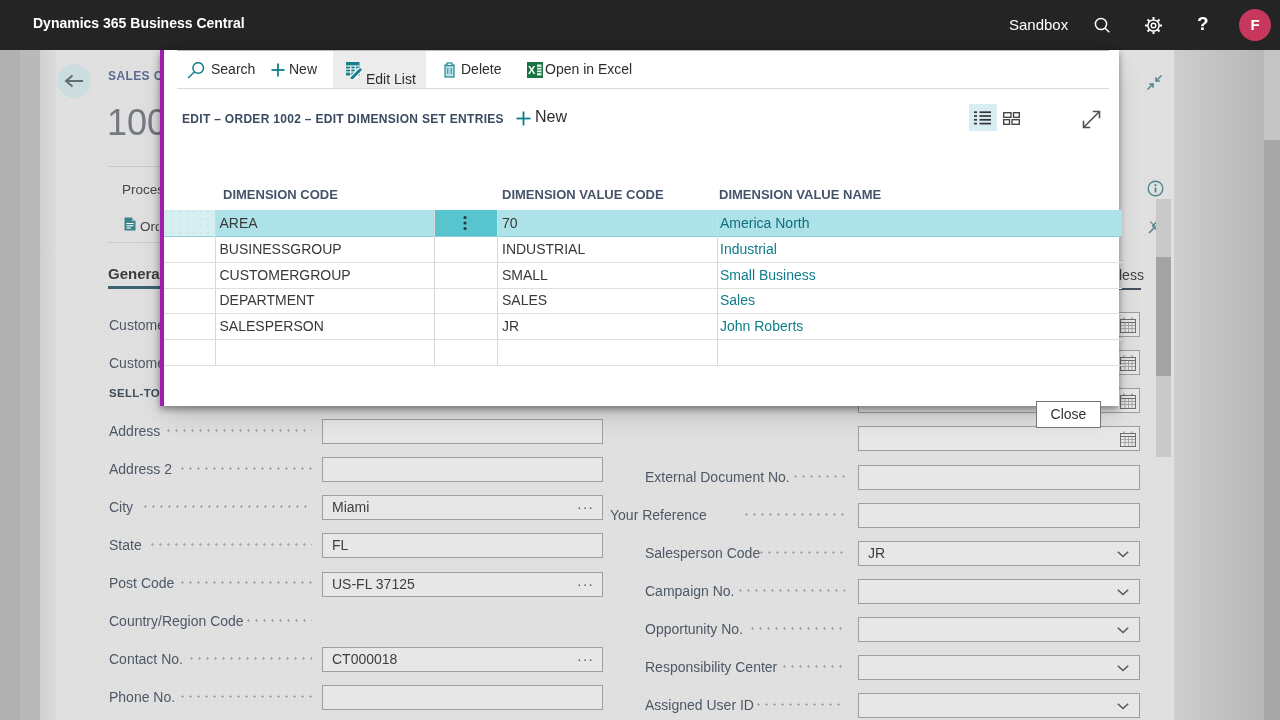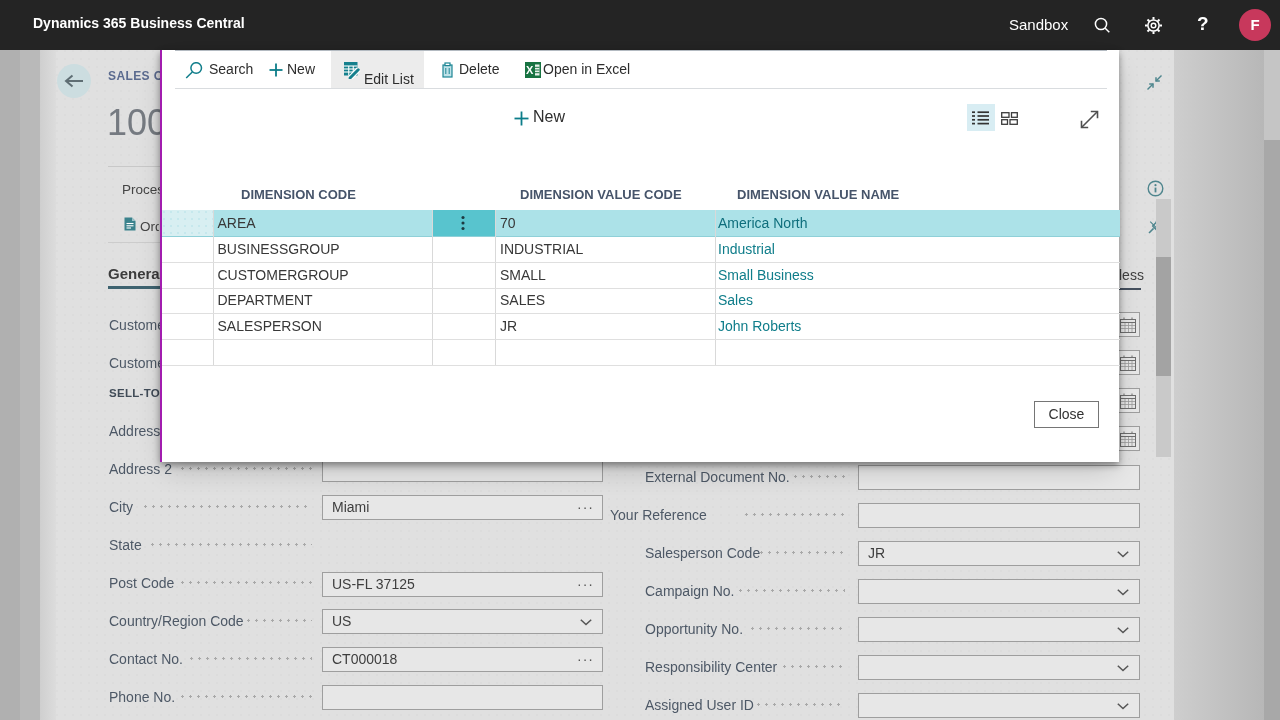--- a/index.html
+++ b/index.html
@@ -7,21 +7,21 @@
   body { font-family:"Liberation Sans", sans-serif; background:#e0e0e0; }
   .abs { position:absolute; }
   #root { position:relative; width:1280px; height:720px; overflow:hidden; }
   .lbl { font-size:14px; color:#4d5866; height:18px; line-height:18px; white-space:nowrap; }
   .dots { height:3px; background-image:radial-gradient(circle at 1.5px 1.5px,#a8a8a8 1.15px,rgba(0,0,0,0) 1.3px); background-size:8px 3px; background-repeat:repeat-x; }
   .inp { height:25px; background:#e7e7e7; border:1px solid #9e9e9e; font-size:14px; color:#3e3e3e; line-height:23px; padding-left:9px; white-space:nowrap; }
   .ell { position:absolute; right:8px; top:0; line-height:22px; font-size:14px; color:#565656; letter-spacing:1px; }
   .chev { position:absolute; right:10px; top:9px; }
   .tcell { position:absolute; font-size:14px; color:#383838; height:18px; line-height:18px; white-space:nowrap; }
   .tlink { color:#0f7d8a; }
-  .hcell { position:absolute; font-size:13px; font-weight:700; color:#46546a; letter-spacing:0px; white-space:nowrap; line-height:15px;margin-left:20px; }
+  .hcell { position:absolute; font-size:13px; font-weight:700; color:#46546a; letter-spacing:0px; white-space:nowrap; line-height:15px; }
   .rowline { position:absolute; left:0; width:958px; height:1px; background:#dfdfdf; }
   .vline { position:absolute; top:159.5px; width:1px; height:156px; background:#d9d9d9; }
   .tb-txt { position:absolute; top:10.5px; font-size:14px; color:#2d2d2d; height:17px; line-height:17px; }
 </style>
 </head>
 <body>
 <div id="root">
 
   <div class="abs" style="left:0;top:50px;width:20px;height:670px;background:#b0b0b0;"></div>
   <div class="abs" style="left:20px;top:50px;width:20px;height:670px;background:#b9b9b9;"></div>
@@ -147,26 +147,22 @@
   <div class="lbl abs" style="left:109px;top:612px;">Country/Region Code</div>
   <div class="dots abs" style="left:247px;top:619px;width:65px;"></div>
   <div class="lbl abs" style="left:109px;top:650px;">Contact No.</div>
   <div class="dots abs" style="left:190px;top:657px;width:122px;"></div>
   <div class="lbl abs" style="left:109px;top:688px;">Phone No.</div>
   <div class="dots abs" style="left:181px;top:695px;width:131px;"></div>
 
   <div class="inp abs" style="left:322px;top:418.5px;width:281px;"></div>
   <div class="inp abs" style="left:322px;top:456.5px;width:281px;"></div>
   <div class="inp abs" style="left:322px;top:494.5px;width:281px;">Miami<span class="ell">···</span></div>
+  <div class="inp abs" style="left:322px;top:532.5px;width:281px;">FL</div>
   <div class="inp abs" style="left:322px;top:572px;width:281px;">US-FL 37125<span class="ell">···</span></div>
-  <div class="inp abs" style="left:322px;top:608.5px;width:281px;">US
-    <svg class="chev" width="12" height="7" viewBox="0 0 12 7">
-        <polyline points="0.8,0.8 6,5.6 11.2,0.8" fill="none" stroke="#555" stroke-width="1.5"></polyline>
-      </svg>
-  </div>
   <div class="inp abs" style="left:322px;top:646.5px;width:281px;">CT000018<span class="ell">···</span></div>
   <div class="inp abs" style="left:322px;top:684.5px;width:281px;"></div>
 
   <div class="lbl abs" style="left:645px;top:468px;">External Document No.</div>
   <div class="dots abs" style="left:794px;top:475px;width:51px;"></div>
   <div class="lbl abs" style="left:610px;top:506px;">Your Reference</div>
   <div class="dots abs" style="left:745px;top:513px;width:100px;"></div>
   <div class="lbl abs" style="left:645px;top:544px;">Salesperson Code</div>
   <div class="dots abs" style="left:760px;top:551px;width:85px;"></div>
   <div class="lbl abs" style="left:645px;top:582px;">Campaign No.</div>
@@ -223,21 +219,21 @@
         <line x1="15.4" y1="9.5" x2="18" y2="9.5"></line>
       <line x1="3.5" y1="3.5" x2="5.3" y2="5.3"></line>
         <line x1="13.7" y1="13.7" x2="15.5" y2="15.5"></line>
       <line x1="3.5" y1="15.5" x2="5.3" y2="13.7"></line>
         <line x1="13.7" y1="5.3" x2="15.5" y2="3.5"></line>
     </g>
   </svg>
   <div class="abs" style="left:1197px;top:13px;font-size:19px;font-weight:700;color:#ffffff;">?</div>
   <div class="abs" style="left:1239px;top:9px;width:32px;height:32px;border-radius:50%;background:#c8385c;text-align:center;line-height:32px;font-size:15px;font-weight:600;color:#fff;">F</div>
 
-  <div class="abs" style="left:160px;top:50px;width:959px;height:412px;background:#ffffff;border-left:2px solid #a21caf;box-shadow:0 3px 7px rgba(0,0,0,0.40),0 12px 26px -6px rgba(0,0,0,0.20);">
+  <div class="abs" style="left:160px;top:50px;width:959px;height:356px;background:#ffffff;border-left:4px solid #a21caf;box-shadow:0 3px 7px rgba(0,0,0,0.40),0 12px 26px -6px rgba(0,0,0,0.20);">
 
     <div class="abs" style="left:169px;top:0;width:93px;height:38px;background:#ececec;"></div>
     <div class="abs" style="left:13px;top:0;width:932px;height:1px;background:#b3bac1;"></div>
     <div class="abs" style="left:13px;top:37.5px;width:932px;height:1px;background:#d9dcdf;"></div>
     <svg class="abs" style="left:23px;top:12px;" width="18" height="17" viewBox="0 0 18 17">
       <circle cx="11.2" cy="6" r="5.3" fill="none" stroke="#117e8b" stroke-width="1.5"></circle>
       <line x1="7.3" y1="10" x2="1.2" y2="16" stroke="#117e8b" stroke-width="1.5"></line>
     </svg>
     <div class="tb-txt" style="left:47px;">Search</div>
     <svg class="abs" style="left:107px;top:12.5px;" width="14" height="14" viewBox="0 0 14 14">
@@ -269,20 +265,21 @@
     <svg class="abs" style="left:363px;top:12px;" width="16" height="16" viewBox="0 0 16 16">
       <rect x="0" y="0" width="16" height="16" fill="#187342"></rect>
       <rect x="10" y="2.5" width="4.5" height="11" fill="#e9f2ec"></rect>
       <line x1="10" y1="5.3" x2="14.5" y2="5.3" stroke="#187342" stroke-width="1"></line>
       <line x1="10" y1="8" x2="14.5" y2="8" stroke="#187342" stroke-width="1"></line>
       <line x1="10" y1="10.7" x2="14.5" y2="10.7" stroke="#187342" stroke-width="1"></line>
       <text x="4.6" y="12" font-family="Liberation Sans" font-size="11" font-weight="bold" fill="#ffffff" text-anchor="middle">X</text>
     </svg>
     <div class="tb-txt" style="left:381px;">Open in Excel</div>
 
+    <div class="abs" style="left:18px;top:61.5px;font-size:12px;font-weight:700;letter-spacing:0.3px;color:#394a61;">EDIT – ORDER 1002 – EDIT DIMENSION SET ENTRIES</div>
     <svg class="abs" style="left:352px;top:61px;" width="15" height="15" viewBox="0 0 15 15">
       <line x1="7.5" y1="0.5" x2="7.5" y2="14.5" stroke="#0c7d8a" stroke-width="1.8"></line>
       <line x1="0.5" y1="7.5" x2="14.5" y2="7.5" stroke="#0c7d8a" stroke-width="1.8"></line>
     </svg>
     <div class="abs" style="left:371px;top:58px;font-size:16px;color:#2e2e2e;">New</div>
 
     <div class="abs" style="left:805px;top:54px;width:28px;height:27px;background:#d8edf3;"></div>
     <svg class="abs" style="left:810px;top:61px;" width="18" height="14" viewBox="0 0 18 14">
       <g stroke="#333333" stroke-width="1.7">
         <line x1="0" y1="1.2" x2="3" y2="1.2"></line>

